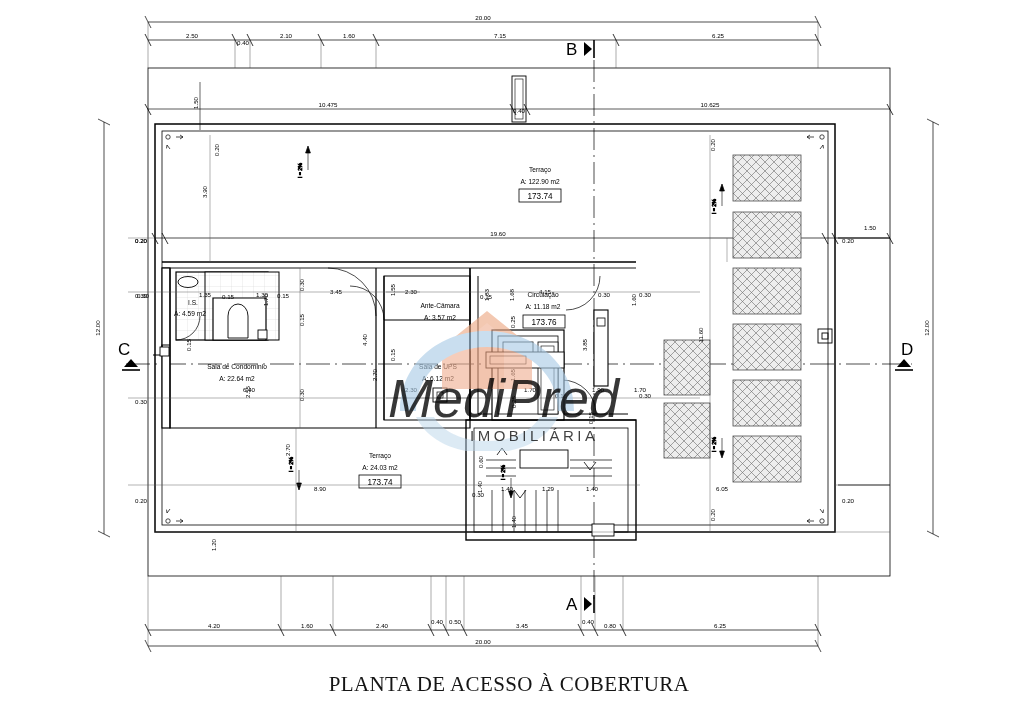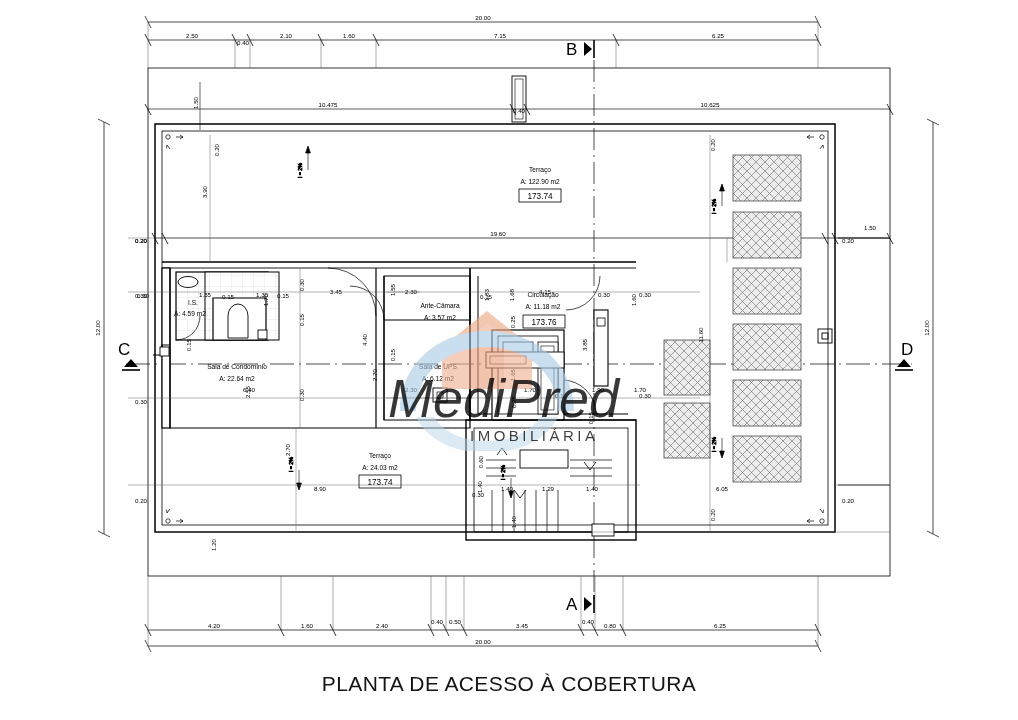--- a/index.html
+++ b/index.html
@@ -1,18 +1,18 @@
 <!DOCTYPE html>
 <html><head>
 <meta charset="utf-8">
 <style>
   html,body{margin:0;padding:0;background:#ffffff;}
   body{width:1018px;height:720px;font-family:"Liberation Sans",sans-serif;color:#1a1a1a;overflow:hidden;position:relative;}
   #plan{position:absolute;left:0;top:0;width:1018px;height:720px;}
-  .ttl{position:absolute;left:0;top:672px;width:1018px;text-align:center;font-size:21px;letter-spacing:.4px;color:#151515;font-family:Liberation Sans, sans-serif;}
+  .ttl{position:absolute;left:0;top:672px;width:1018px;text-align:center;font-size:21px;letter-spacing:.4px;color:#151515;font-family:Liberation Serif, serif;}
   .wm{position:absolute;pointer-events:none;}
   svg{display:block;}
   text{font-family:"Liberation Sans",sans-serif;fill:#000;}
   .dim{font-size:6.2px;}
   .dimv{font-size:6.2px;}
   .room{font-size:6.6px;}
   .sect{font-size:17px;font-family:"Liberation Sans",sans-serif;}
   .lvl{font-size:8.2px;}
   .slope{font-size:5.4px;}
 </style>

